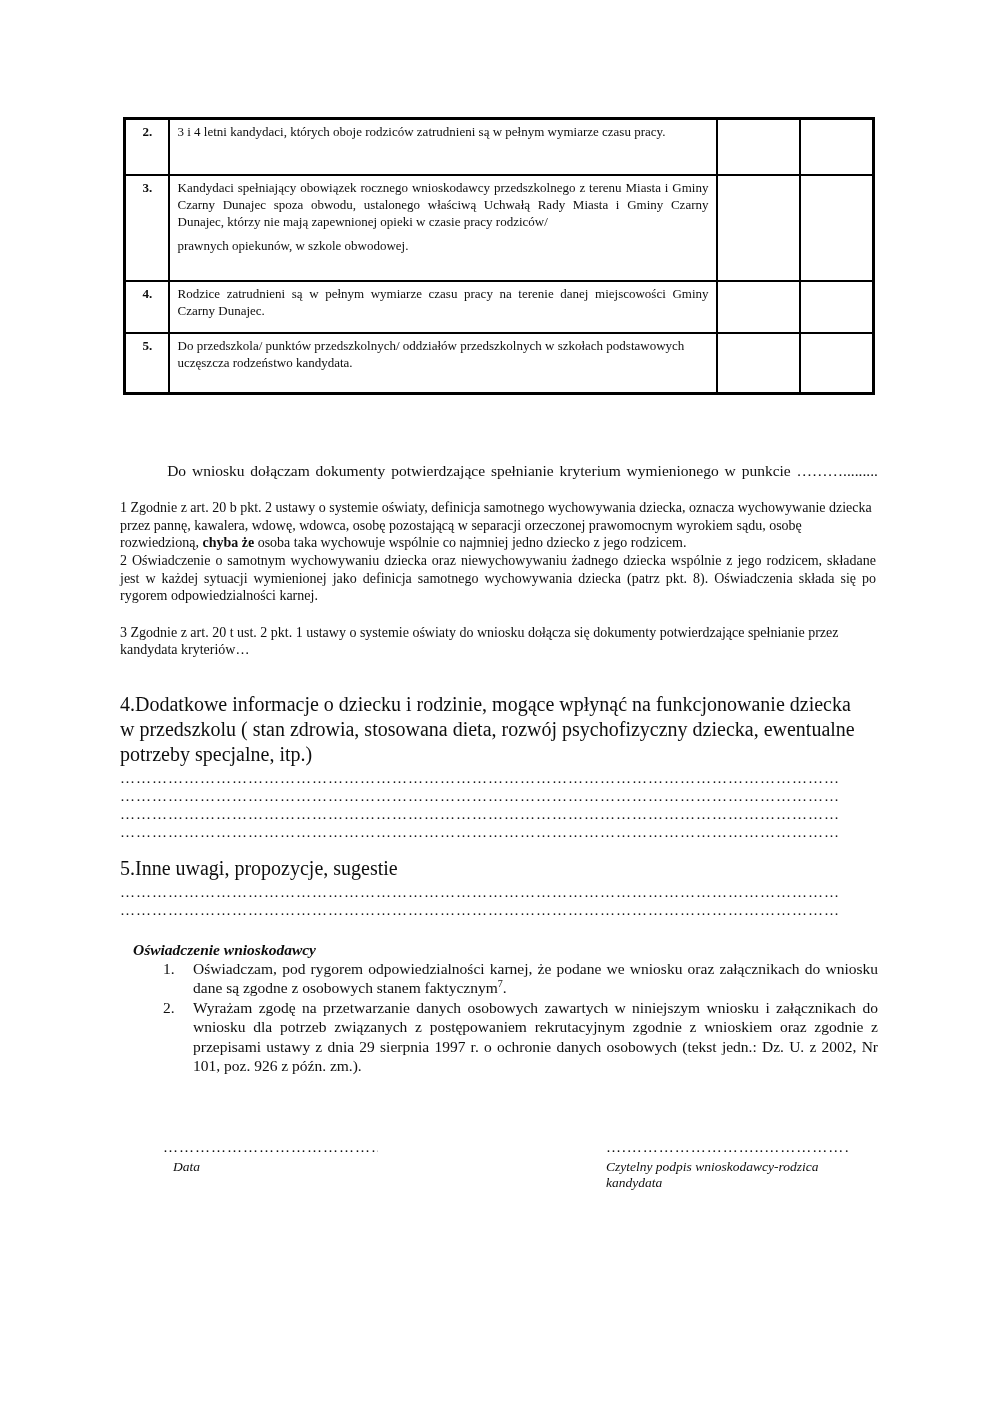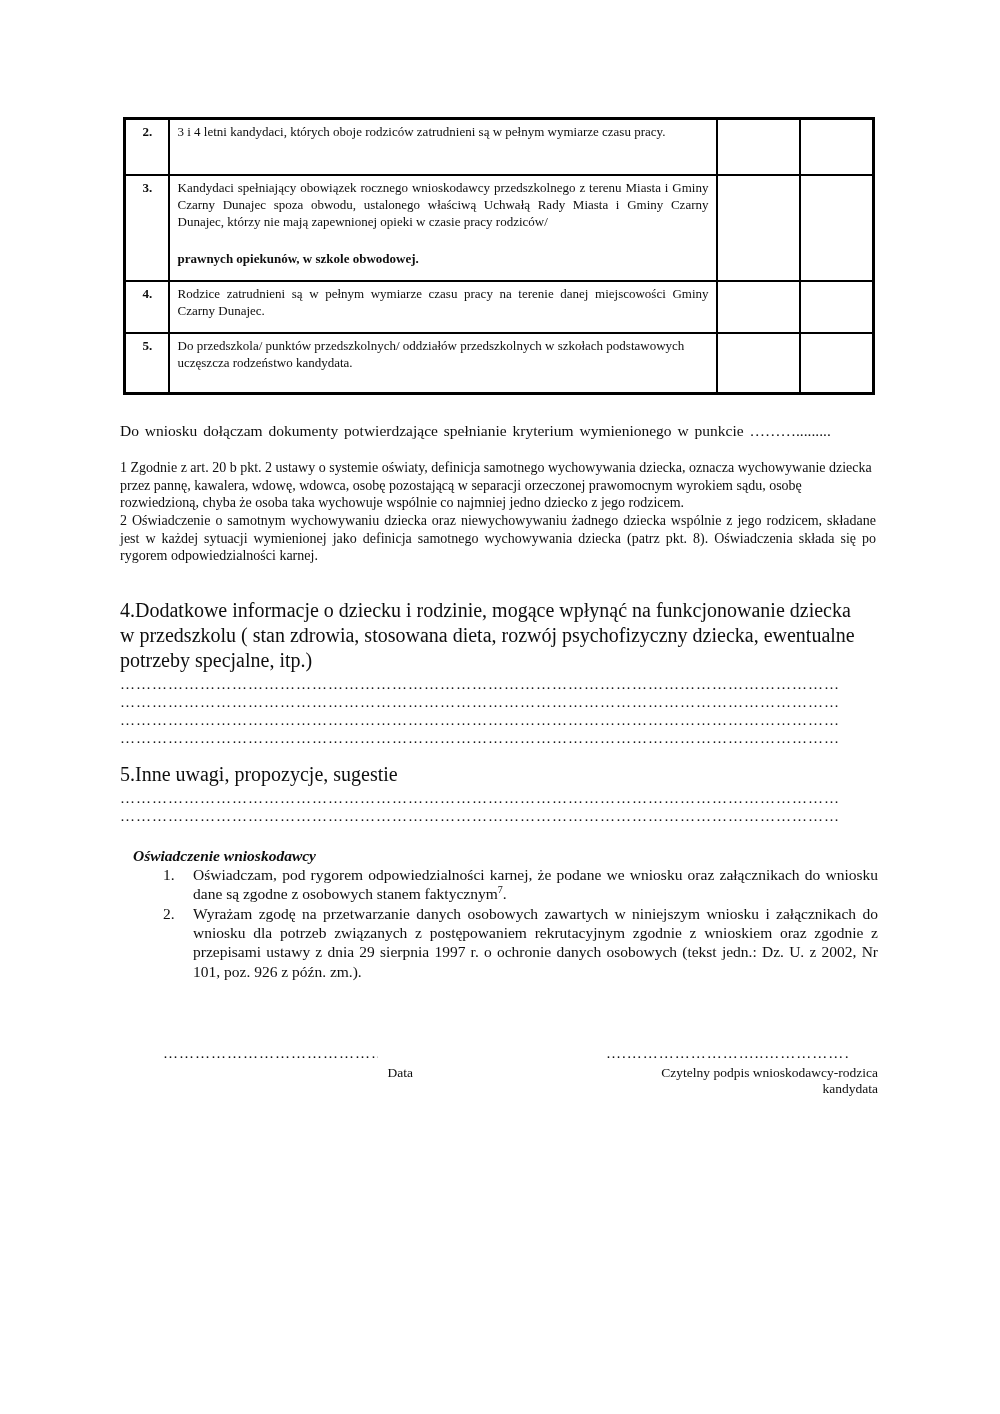--- a/index.html
+++ b/index.html
@@ -33,37 +33,38 @@
     vertical-align:middle;
     font-weight:bold;
     font-size:16px;
     padding:0;
   }
   .row2 { height:56px; }
   .row3 { height:106px; }
   .row4 { height:52px; }
   .row5 { height:61px; }
   .just { text-align:justify; }
-  .cell-p2 { margin-top:20px;font-weight:bold; }
+  .cell-p2 { margin-top:7px; }
 
   
   .attach {
-    margin-top:27px;
+    margin-top:67px;
     font-size:15.5px;
     word-spacing:2px;
+    text-align:right;
   }
   .footnote {
     font-size:14px;
     line-height:1.26;
     width:756px;
   }
   .fn1 { margin-top:19px; }
   .fn2 { text-align:justify; }
   .fn3 { margin-top:19px; }
-  .b { font-weight:normal; }
+  .b { font-weight:bold; }
 
   .sec-title {
     font-size:20px;
     line-height:1.25;
     margin-top:33px;
   }
   .sec5-title { margin-top:14px; }
 
   .dotline {
     width:718px;
@@ -105,23 +106,23 @@
   .sig-dots {
     font-size:15px;
     letter-spacing:1px;
     white-space:nowrap;
     overflow:hidden;
     height:17px;
   }
   .sig-left .sig-dots { width:215px; }
   .sig-right .sig-dots { width:243px; }
   .sig-label {
+    font-style:italic;
     font-size:13.5px;
     margin-top:3px;
-    text-align:right;
   }
   .sig-left .sig-label { margin-left:10px; }
 </style>
 </head>
 <body>
 
 <div class="page">
 
   <table class="criteria">
     <colgroup>
@@ -160,20 +161,21 @@
     </tr>
   </tbody>
     </table>
 
   <div class="attach">Do wniosku dołączam  dokumenty  potwierdzające spełnianie kryterium wymienionego w punkcie ……….........</div>
 
   <div class="footnote fn1"><span>1 Zgodnie z art. 20 b pkt. 2 ustawy o systemie oświaty, definicja samotnego wychowywania dziecka, oznacza wychowywanie dziecka przez  pannę, kawalera, wdowę, wdowca, osobę pozostającą w separacji orzeczonej prawomocnym wyrokiem sądu, osobę rozwiedzioną, </span><span class="b">chyba że</span><span> osoba taka wychowuje wspólnie co najmniej jedno dziecko z jego rodzicem.</span></div>
 
   <div class="footnote fn2">2 Oświadczenie o samotnym wychowywaniu dziecka oraz niewychowywaniu żadnego dziecka wspólnie z jego rodzicem, składane jest w każdej sytuacji wymienionej jako definicja samotnego wychowywania dziecka (patrz pkt. 8). Oświadczenia składa się po rygorem odpowiedzialności karnej.</div>
 
+  <div class="footnote fn3">3 Zgodnie z art. 20 t ust. 2 pkt. 1 ustawy o systemie oświaty do wniosku dołącza się dokumenty potwierdzające spełnianie przez  kandydata kryteriów…</div>
 
   <div class="sec-title"><span>4.Dodatkowe informacje o dziecku i rodzinie, mogące wpłynąć na funkcjonowanie dziecka</span><br><span>w przedszkolu ( stan zdrowia, stosowana dieta, rozwój psychofizyczny dziecka, ewentualne potrzeby specjalne, itp.)</span></div>
 
   <div class="dotgroup">
     <div class="dotline">………………………………………………………………………………………………………………………………………………………………………………</div>
     <div class="dotline">………………………………………………………………………………………………………………………………………………………………………………</div>
     <div class="dotline">………………………………………………………………………………………………………………………………………………………………………………</div>
     <div class="dotline">………………………………………………………………………………………………………………………………………………………………………………</div>
   </div>
 

